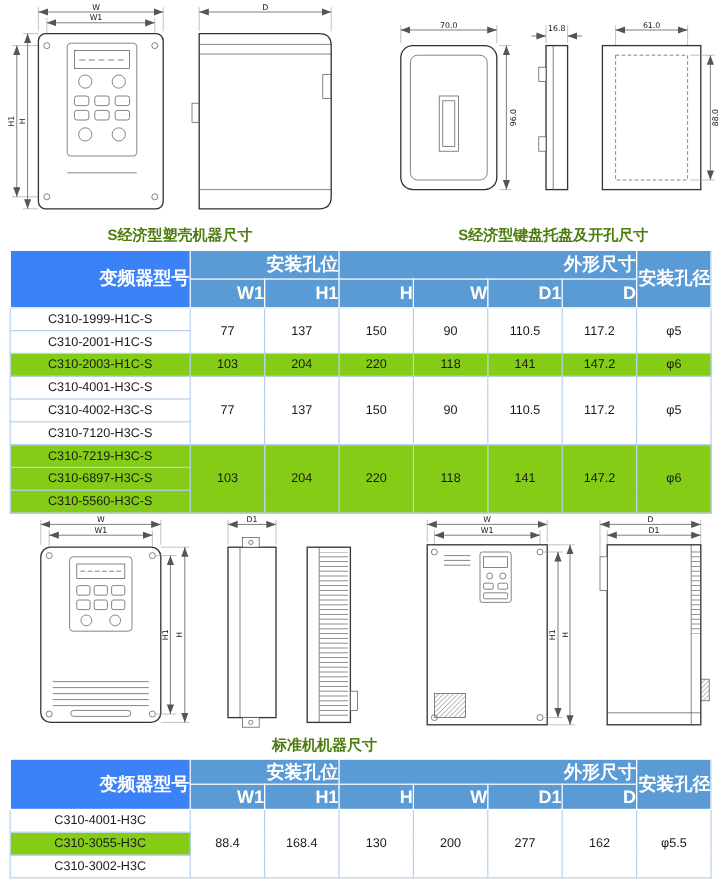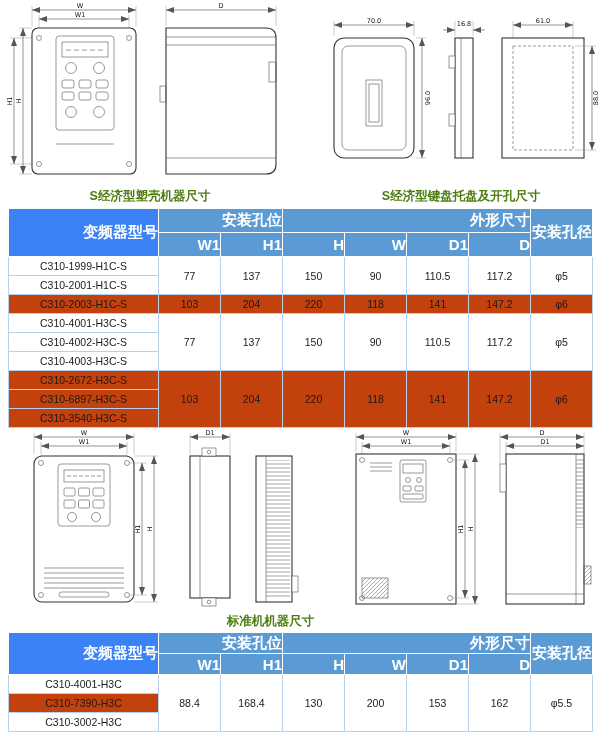--- a/index.html
+++ b/index.html
@@ -14,21 +14,21 @@
   .dwg .ext { stroke:#999; stroke-width:0.5; }
   .dwg .dimtxt { font-family:"DejaVu Sans",sans-serif; font-size:6.5px; fill:#111; }
   .dwg .dashed { stroke-dasharray:3 2; }
 
   .cap { position:absolute; font-size:12.5px; font-weight:bold; color:#4d7c0f; text-align:center; }
 
   table.spec { position:absolute; border-collapse:collapse; table-layout:fixed; border:1px solid #9cc3e5; }
   table.spec th { background:#5b9bd5; color:#fff; font-size:15px; font-weight:bold; border:1px solid #ffffff; padding:0; text-align:right; }
   table.spec th.model-h { background:#3b82f6;font-family:Liberation Mono, monospace; }
   table.spec td { border:1px solid #b9d0ea; font-size:10.5px; color:#1a1a1a; text-align:center; padding:0; background:#fff; vertical-align:middle; }
-  table.spec tr.shade td { background:#c2410c; }
+  table.spec tr.shade td { background:#84cc16; }
   #t1 thead tr { height:24px; }
   #t1 tbody tr { height:19px; }
   #t2 thead tr { height:21px; }
   #t2 tbody tr { height:19px;margin-top:32px; }
 </style>
 </head>
 <body>
 
 <div class="page">
 
@@ -239,37 +239,37 @@
         <td rowspan="3">150</td>
         <td rowspan="3">90</td>
         <td rowspan="3">110.5</td>
         <td rowspan="3">117.2</td>
         <td rowspan="3">φ5</td>
       </tr>
       <tr>
         <td class="model">C310-4002-H3C-S</td>
       </tr>
       <tr>
-        <td class="model">C310-4003-H3C-S</td>
+        <td class="model">C310-7120-H3C-S</td>
       </tr>
       <tr class="shade">
-        <td class="model">C310-2672-H3C-S</td>
+        <td class="model">C310-7219-H3C-S</td>
         <td rowspan="3">103</td>
         <td rowspan="3">204</td>
         <td rowspan="3">220</td>
         <td rowspan="3">118</td>
         <td rowspan="3">141</td>
         <td rowspan="3">147.2</td>
         <td rowspan="3">φ6</td>
       </tr>
       <tr class="shade">
         <td class="model">C310-6897-H3C-S</td>
       </tr>
       <tr class="shade">
-        <td class="model">C310-3540-H3C-S</td>
+        <td class="model">C310-5560-H3C-S</td>
       </tr>
     </tbody>
   </table>
 
   <svg class="dwg" style="left:14px;top:430px" width="152" height="180" viewBox="0 0 152 180">
     <defs>
         <marker id="ar6" markerWidth="9" markerHeight="7" refX="8" refY="3" orient="auto-start-reverse" markerUnits="userSpaceOnUse">
           <path d="M0,0L8,3L0,6Z" fill="#555"></path>
         </marker>
       </defs>
@@ -472,26 +472,26 @@
         <th>D</th>
       </tr>
     </thead>
     <tbody>
       <tr>
         <td class="model">C310-4001-H3C</td>
         <td rowspan="3">88.4</td>
         <td rowspan="3">168.4</td>
         <td rowspan="3">130</td>
         <td rowspan="3">200</td>
-        <td rowspan="3">153</td>
+        <td rowspan="3">277</td>
         <td rowspan="3">162</td>
         <td rowspan="3">φ5.5</td>
       </tr>
       <tr class="shade">
-        <td class="model">C310-7390-H3C</td>
+        <td class="model">C310-3055-H3C</td>
       </tr>
       <tr>
         <td class="model">C310-3002-H3C</td>
       </tr>
     </tbody>
   </table>
 
 </div>
 
 </body></html>

